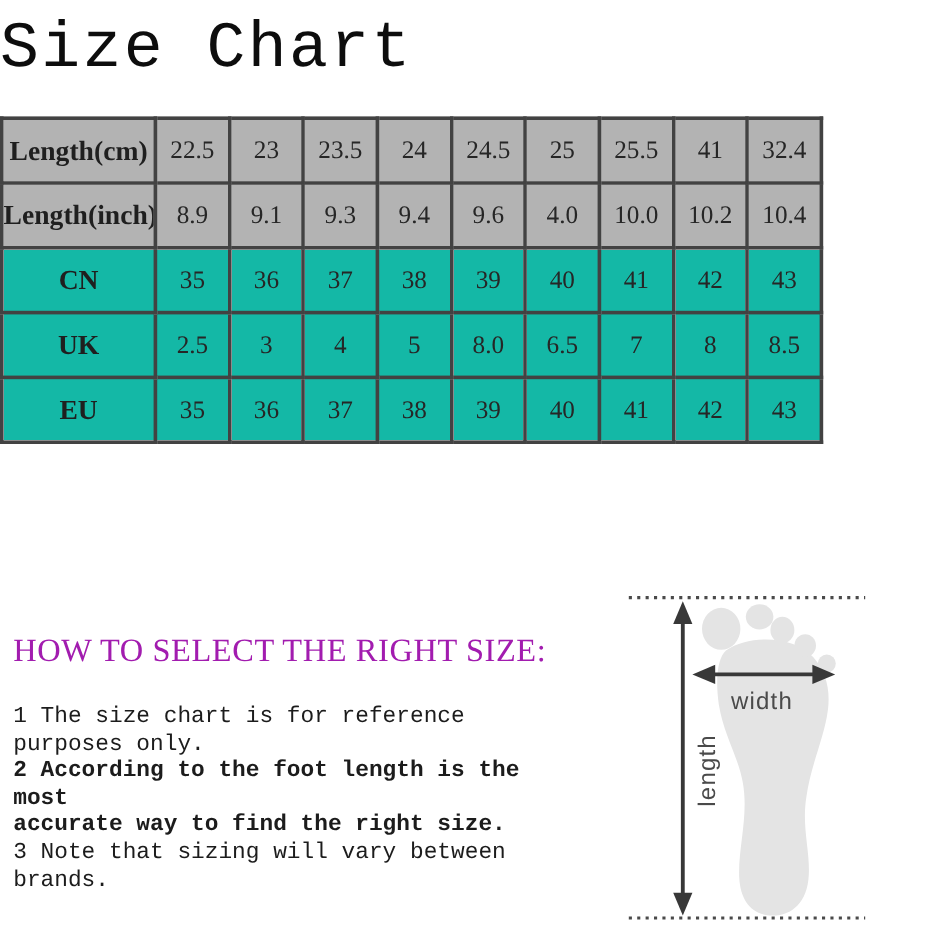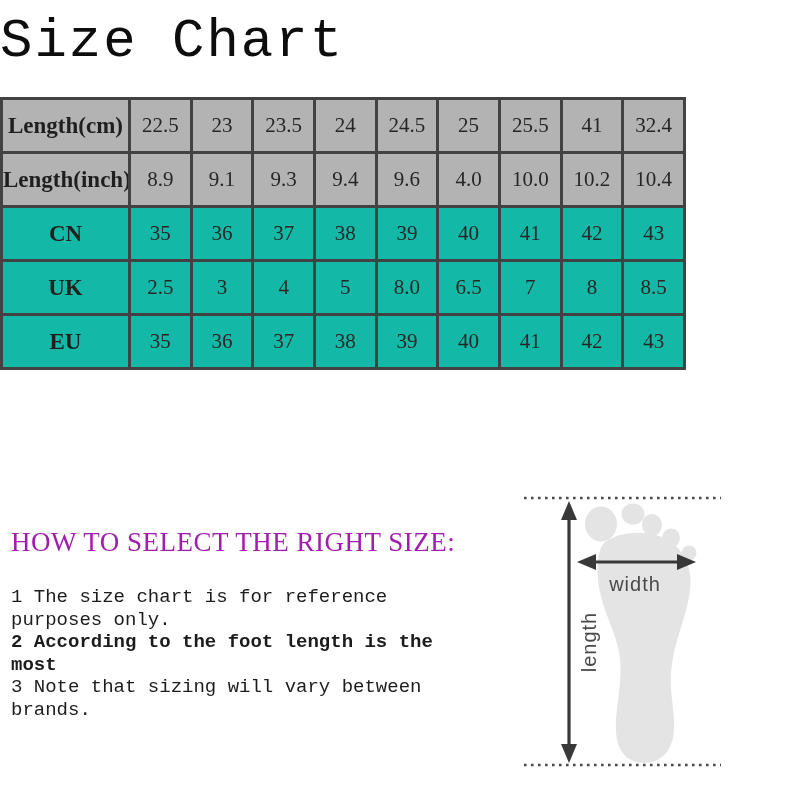--- a/index.html
+++ b/index.html
@@ -180,20 +180,21 @@
 </table>
 
 <div class="guide-heading">HOW TO SELECT THE RIGHT SIZE:</div>
 
 <div class="notes">
     <div class="note">
       <span class="note-line">1 The size chart is for reference purposes only.</span>
     </div>
     <div class="note bold">
       <span class="note-line">2 According to the foot length is the most</span>
+      <span class="note-line">accurate way to find the right size.</span>
     </div>
     <div class="note">
       <span class="note-line">3 Note that sizing will vary between brands.</span>
     </div>
   </div>
 
 <div class="diagram">
   <svg width="225" height="300" viewBox="0 0 225 300" xmlns="http://www.w3.org/2000/svg">
 
     <g fill="#e4e4e4">

